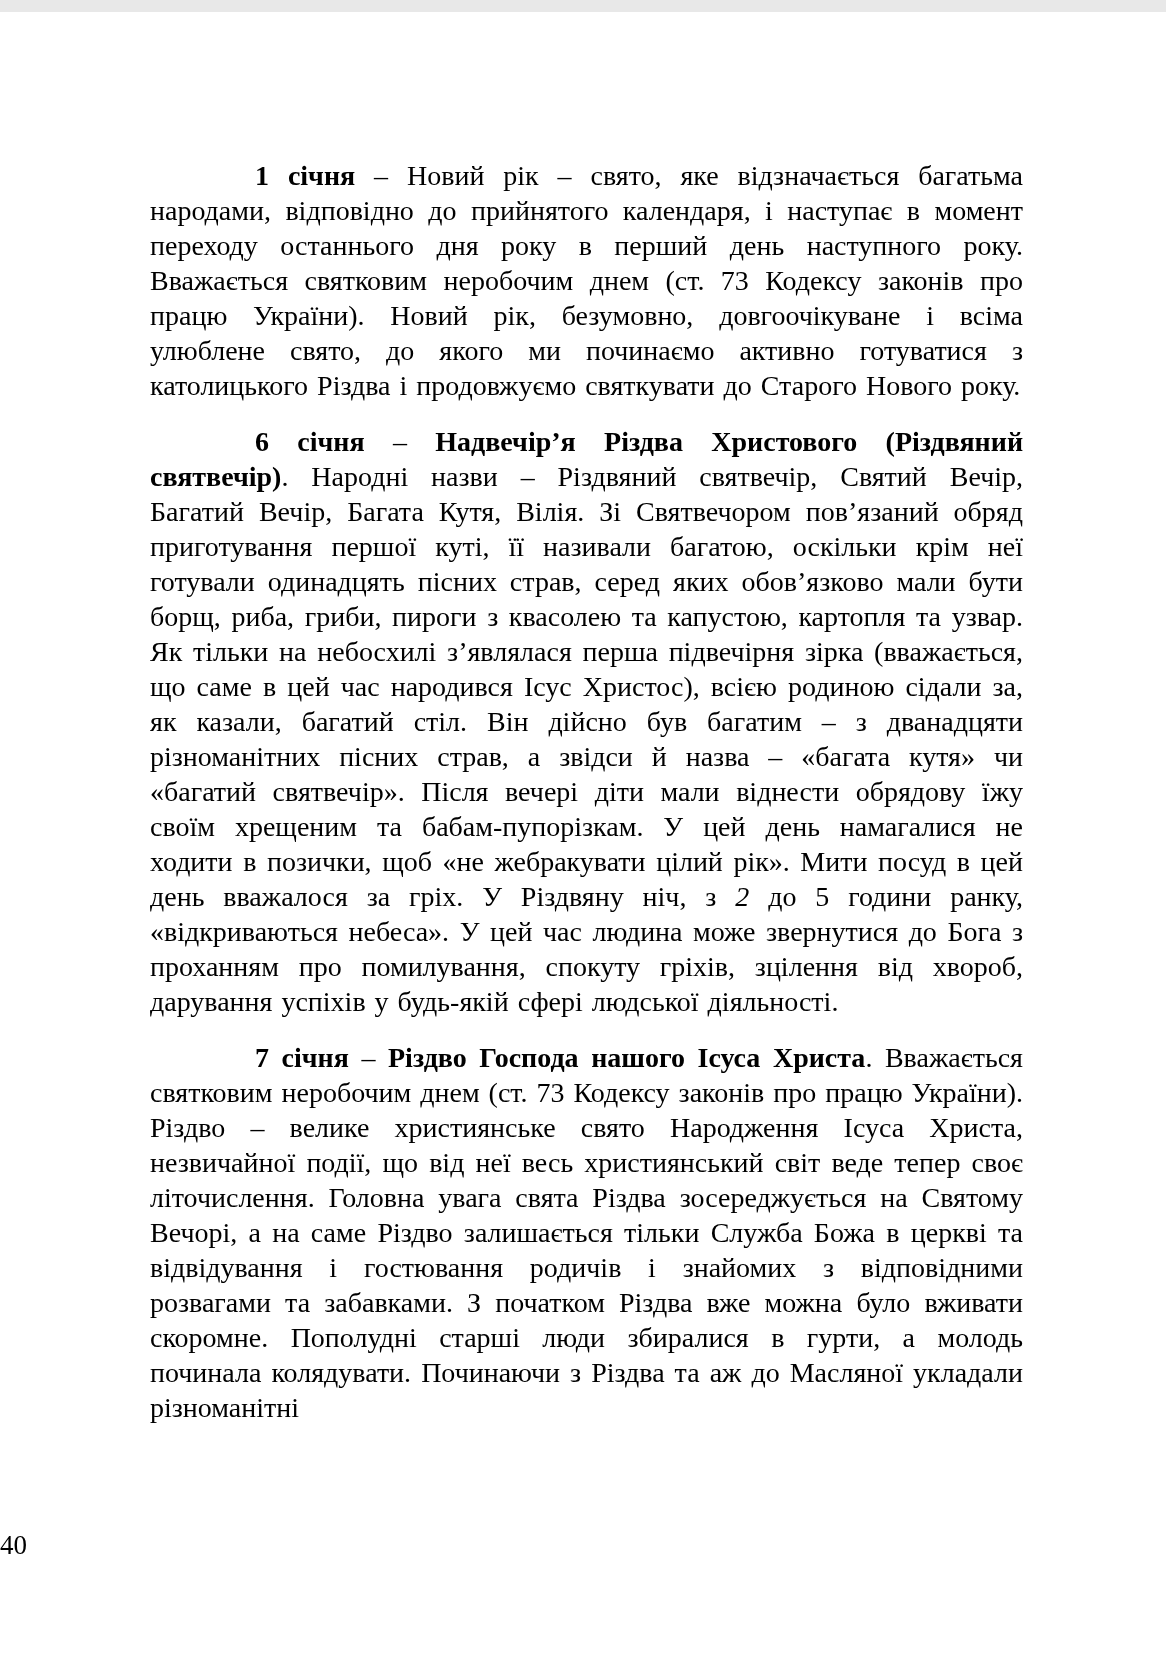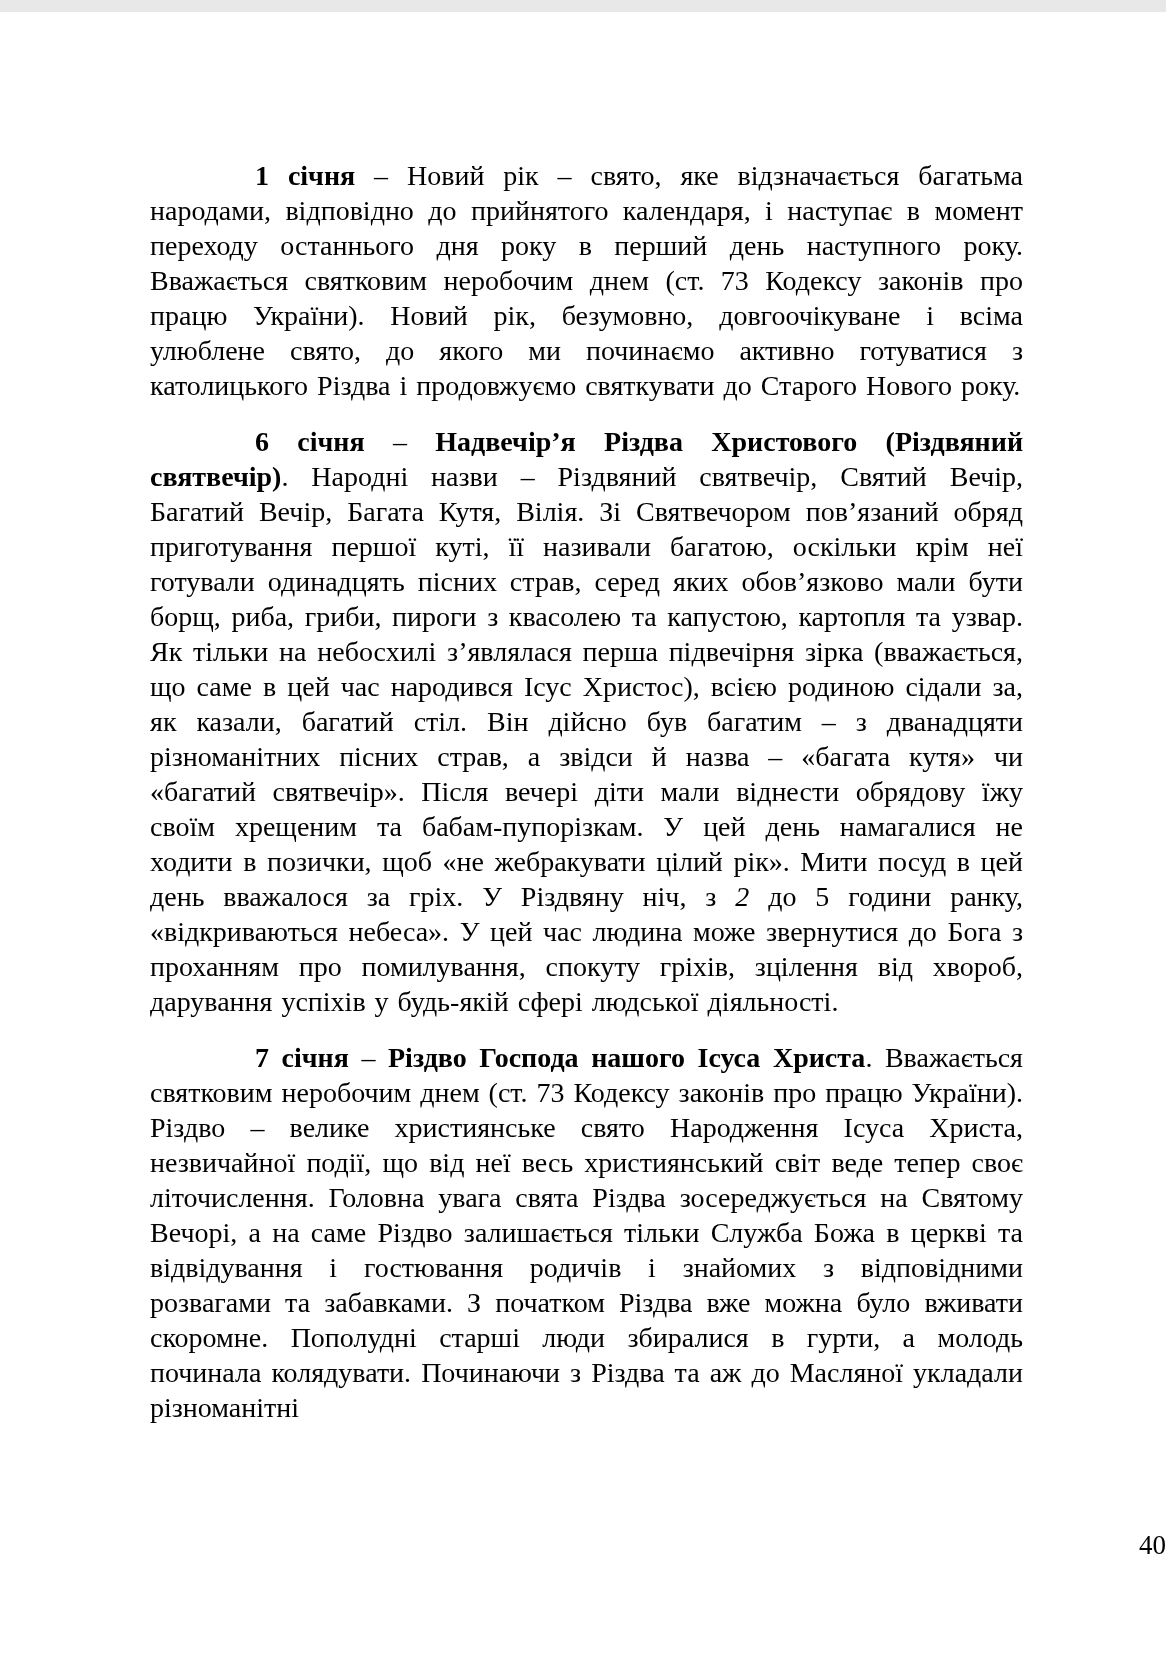--- a/index.html
+++ b/index.html
@@ -32,21 +32,21 @@
     word-spacing: 2px;
   }
   .para:last-child { margin-bottom: 0; }
   .b { font-weight: bold; }
   .i { font-style: italic; }
   .page-footer {
     position: absolute;
     left: 0;
     right: 0;
     top: 1516px;
-    text-align: right;
+    text-align: left;
   }
   .page-number {
     font-size: 27px;
     line-height: 35px;
   }
 </style>
 </head>
 <body>
 
 <div class="page">

